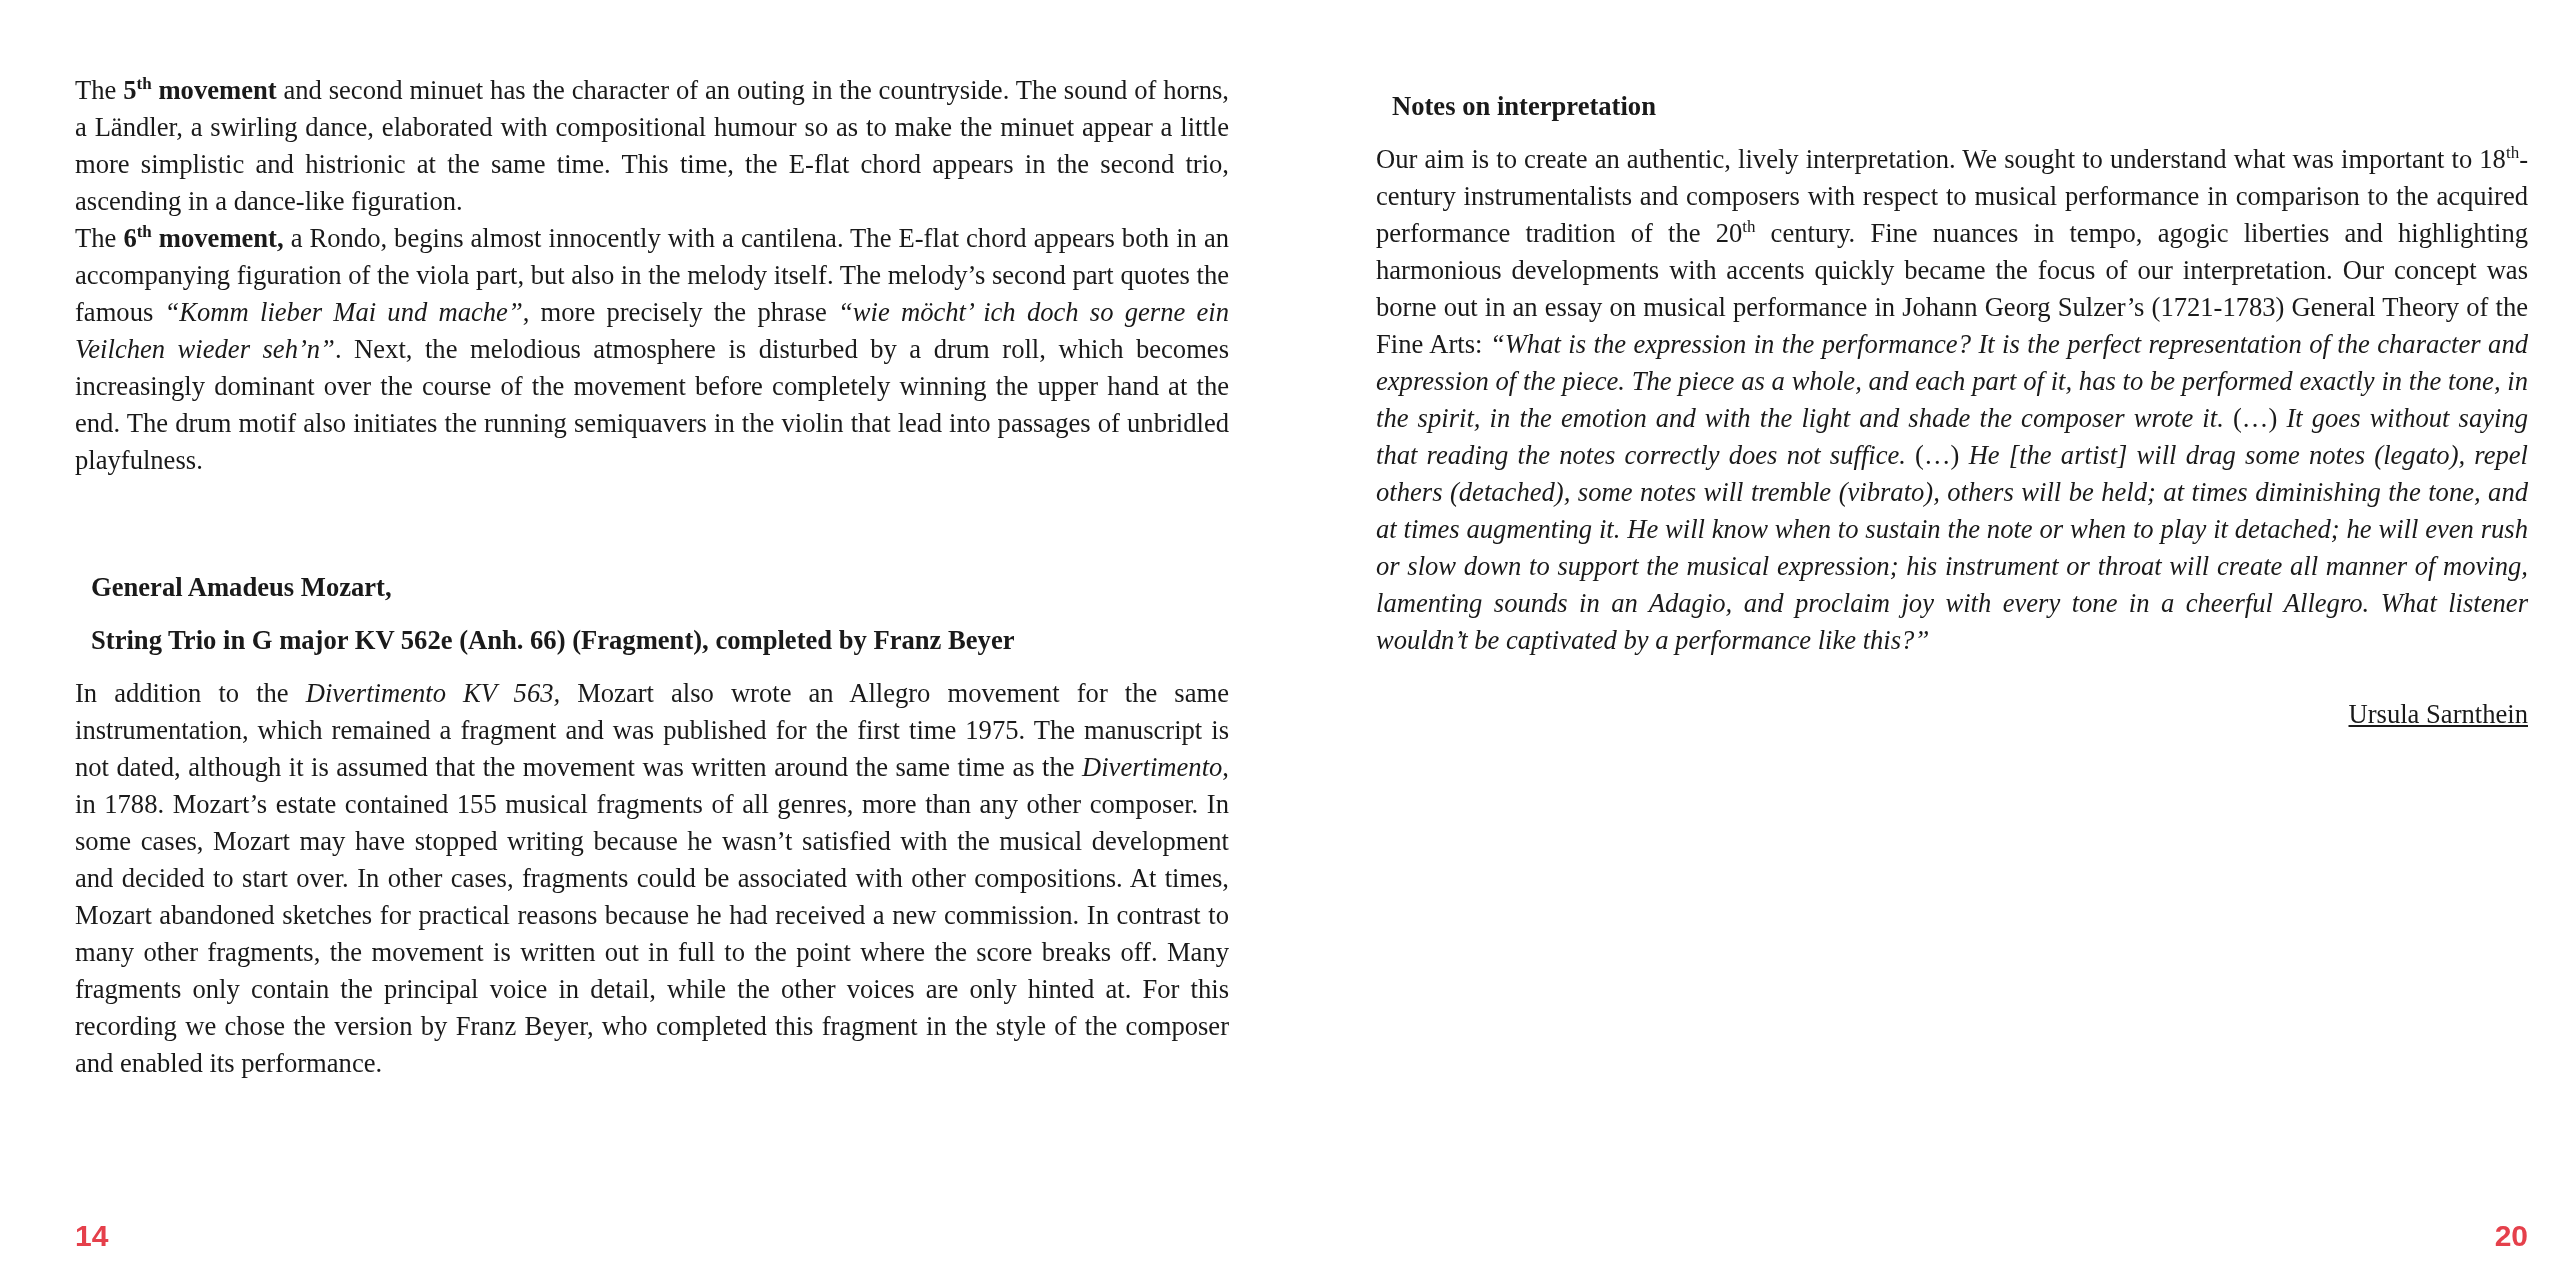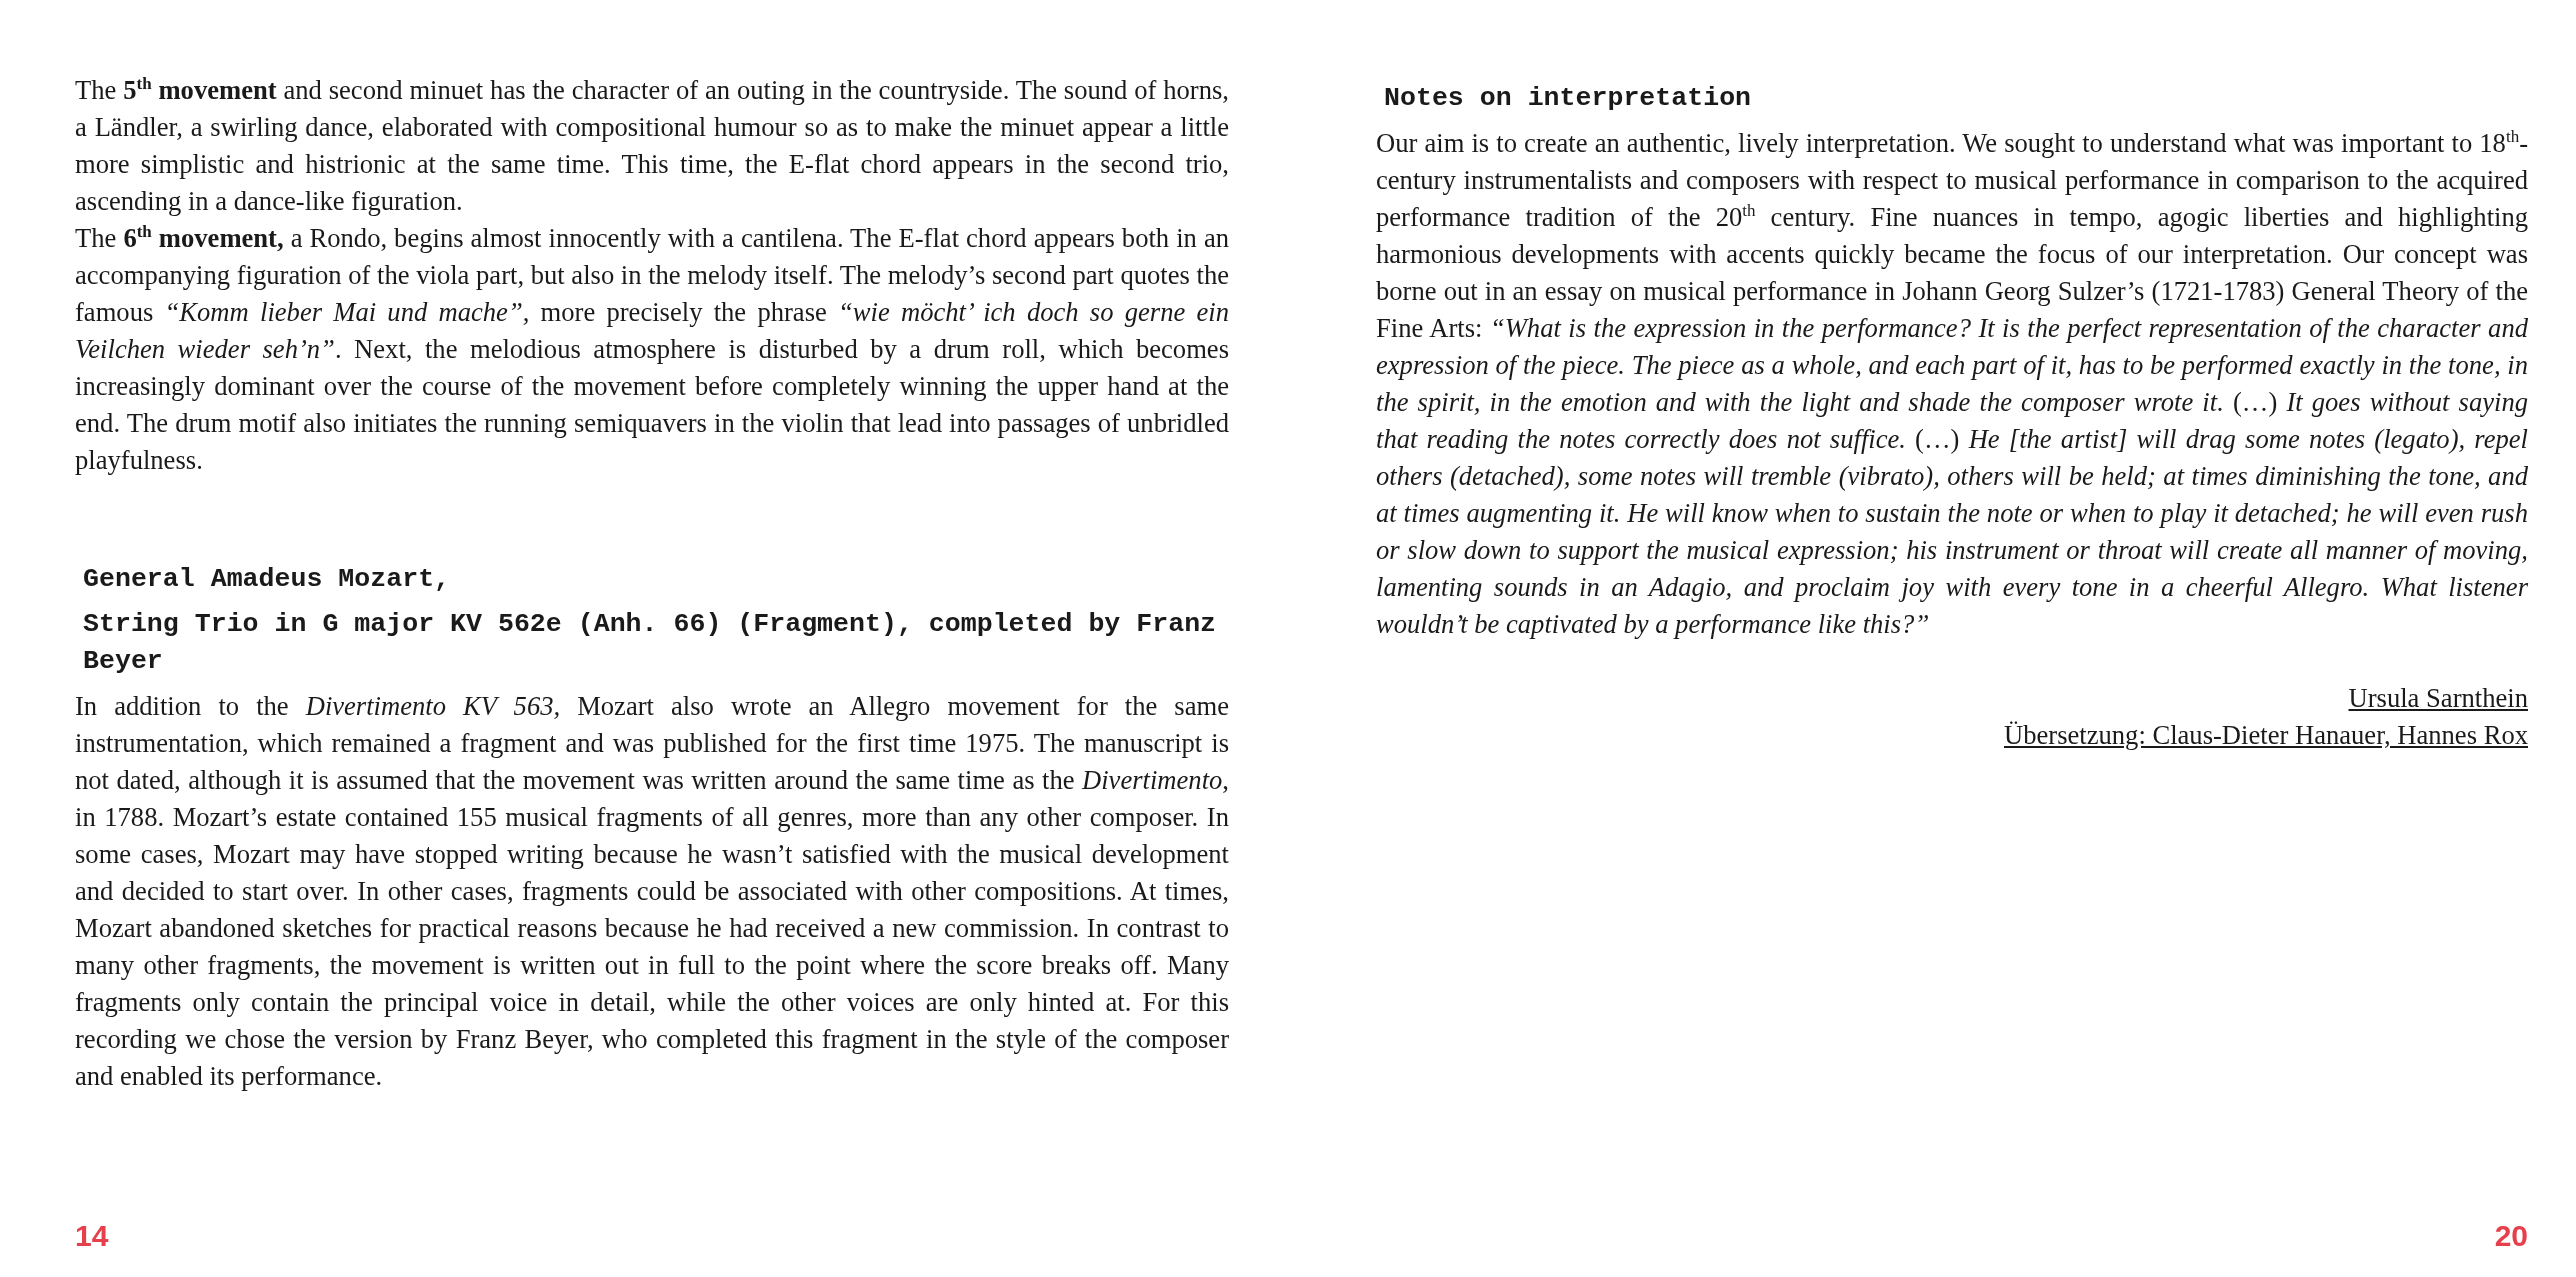--- a/index.html
+++ b/index.html
@@ -3,21 +3,21 @@
 <meta charset="utf-8">
 <style>
   html,body{margin:0;padding:0;background:#fff;}
   body{width:2576px;height:1277px;position:relative;overflow:hidden;
        font-family:"Liberation Serif","DejaVu Serif",serif;color:#1a1a1a;}
   .page{position:absolute;top:72px;}
   #page-left{left:75px;width:1154px;}
   #page-right{left:1376px;width:1152px;}
   .txt{font-size:26.6px;line-height:37px;text-align:justify;margin:0;}
   .txt sup{font-size:17px;line-height:0;vertical-align:super;}
-  .heading{font-size:26.6px;line-height:37px;font-weight:bold;margin:8px;font-family:Liberation Mono, monospace;}
+  .heading{font-size:26.6px;line-height:37px;font-weight:bold;margin:16px;}
   .gap{height:74px;}
   .sig{text-align:right;font-size:26.6px;line-height:37px;margin:0;}
   .sig-wrap{margin-top:37px;text-decoration:underline;}
   .pnum{position:absolute;top:1219px;font-family:"Liberation Sans","DejaVu Sans",sans-serif;
         font-weight:bold;font-size:30px;color:#e5404b;}
   #pnum-left{left:75px;}
   #pnum-right{right:48px;}
 </style>
 </head>
 <body>
@@ -34,19 +34,18 @@
 
   <p class="txt"><span>In addition to the </span><i>Divertimento KV 563,</i><span> Mozart also wrote an Allegro movement for the same instrumentation, which remained a fragment and was published for the first time 1975. The manuscript is not dated, although it is assumed that the movement was written around the same time as the </span><i>Divertimento</i><span>, in 1788. Mozart’s estate contained 155 musical fragments of all genres, more than any other composer. In some cases, Mozart may have stopped writing because he wasn’t satisfied with the musical development and decided to start over. In other cases, fragments could be associated with other compositions. At times, Mozart abandoned sketches for practical reasons because he had received a new commission. In contrast to many other fragments, the movement is written out in full to the point where the score breaks off. Many fragments only contain the principal voice in detail, while the other voices are only hinted at. For this recording we chose the version by Franz Beyer, who completed this fragment in the style of the composer and enabled its performance.</span></p>
 </div>
 
 <div id="page-right" class="page">
   <p class="heading">Notes on interpretation</p>
   <p class="txt"><span>Our aim is to create an authentic, lively interpretation. We sought to understand what was important to 18</span><sup>th</sup><span>-century instrumentalists and composers with respect to musical performance in comparison to the acquired performance tradition of the 20</span><sup>th</sup><span> century. Fine nuances in tempo, agogic liberties and highlighting harmonious developments with accents quickly became the focus of our interpretation. Our concept was borne out in an essay on musical performance in Johann Georg Sulzer’s (1721-1783) General Theory of the Fine Arts: </span><i>“What is the expression in the performance? It is the perfect representation of the character and expression of the piece. The piece as a whole, and each part of it, has to be performed exactly in the tone, in the spirit, in the emotion and with the light and shade the composer wrote it.</i><span> (…) </span><i>It goes without saying that reading the notes correctly does not suffice.</i><span> (…) </span><i>He [the artist] will drag some notes (legato), repel others (detached), some notes will tremble (vibrato), others will be held; at times diminishing the tone, and at times augmenting it. He will know when to sustain the note or when to play it detached; he will even rush or slow down to support the musical expression; his instrument or throat will create all manner of moving, lamenting sounds in an Adagio, and proclaim joy with every tone in a cheerful Allegro. What listener wouldn’t be captivated by a performance like this?”</i></p>
 
   <div class="sig-wrap">
     <p class="sig">Ursula Sarnthein</p>
-    <p class="sig">Übersetzung: Claus-Dieter Hanauer, Hannes Rox</p>
   </div>
 </div>
 
 <div id="pnum-left" class="pnum">14</div>
 <div id="pnum-right" class="pnum">20</div>
 
 
 </body></html>

